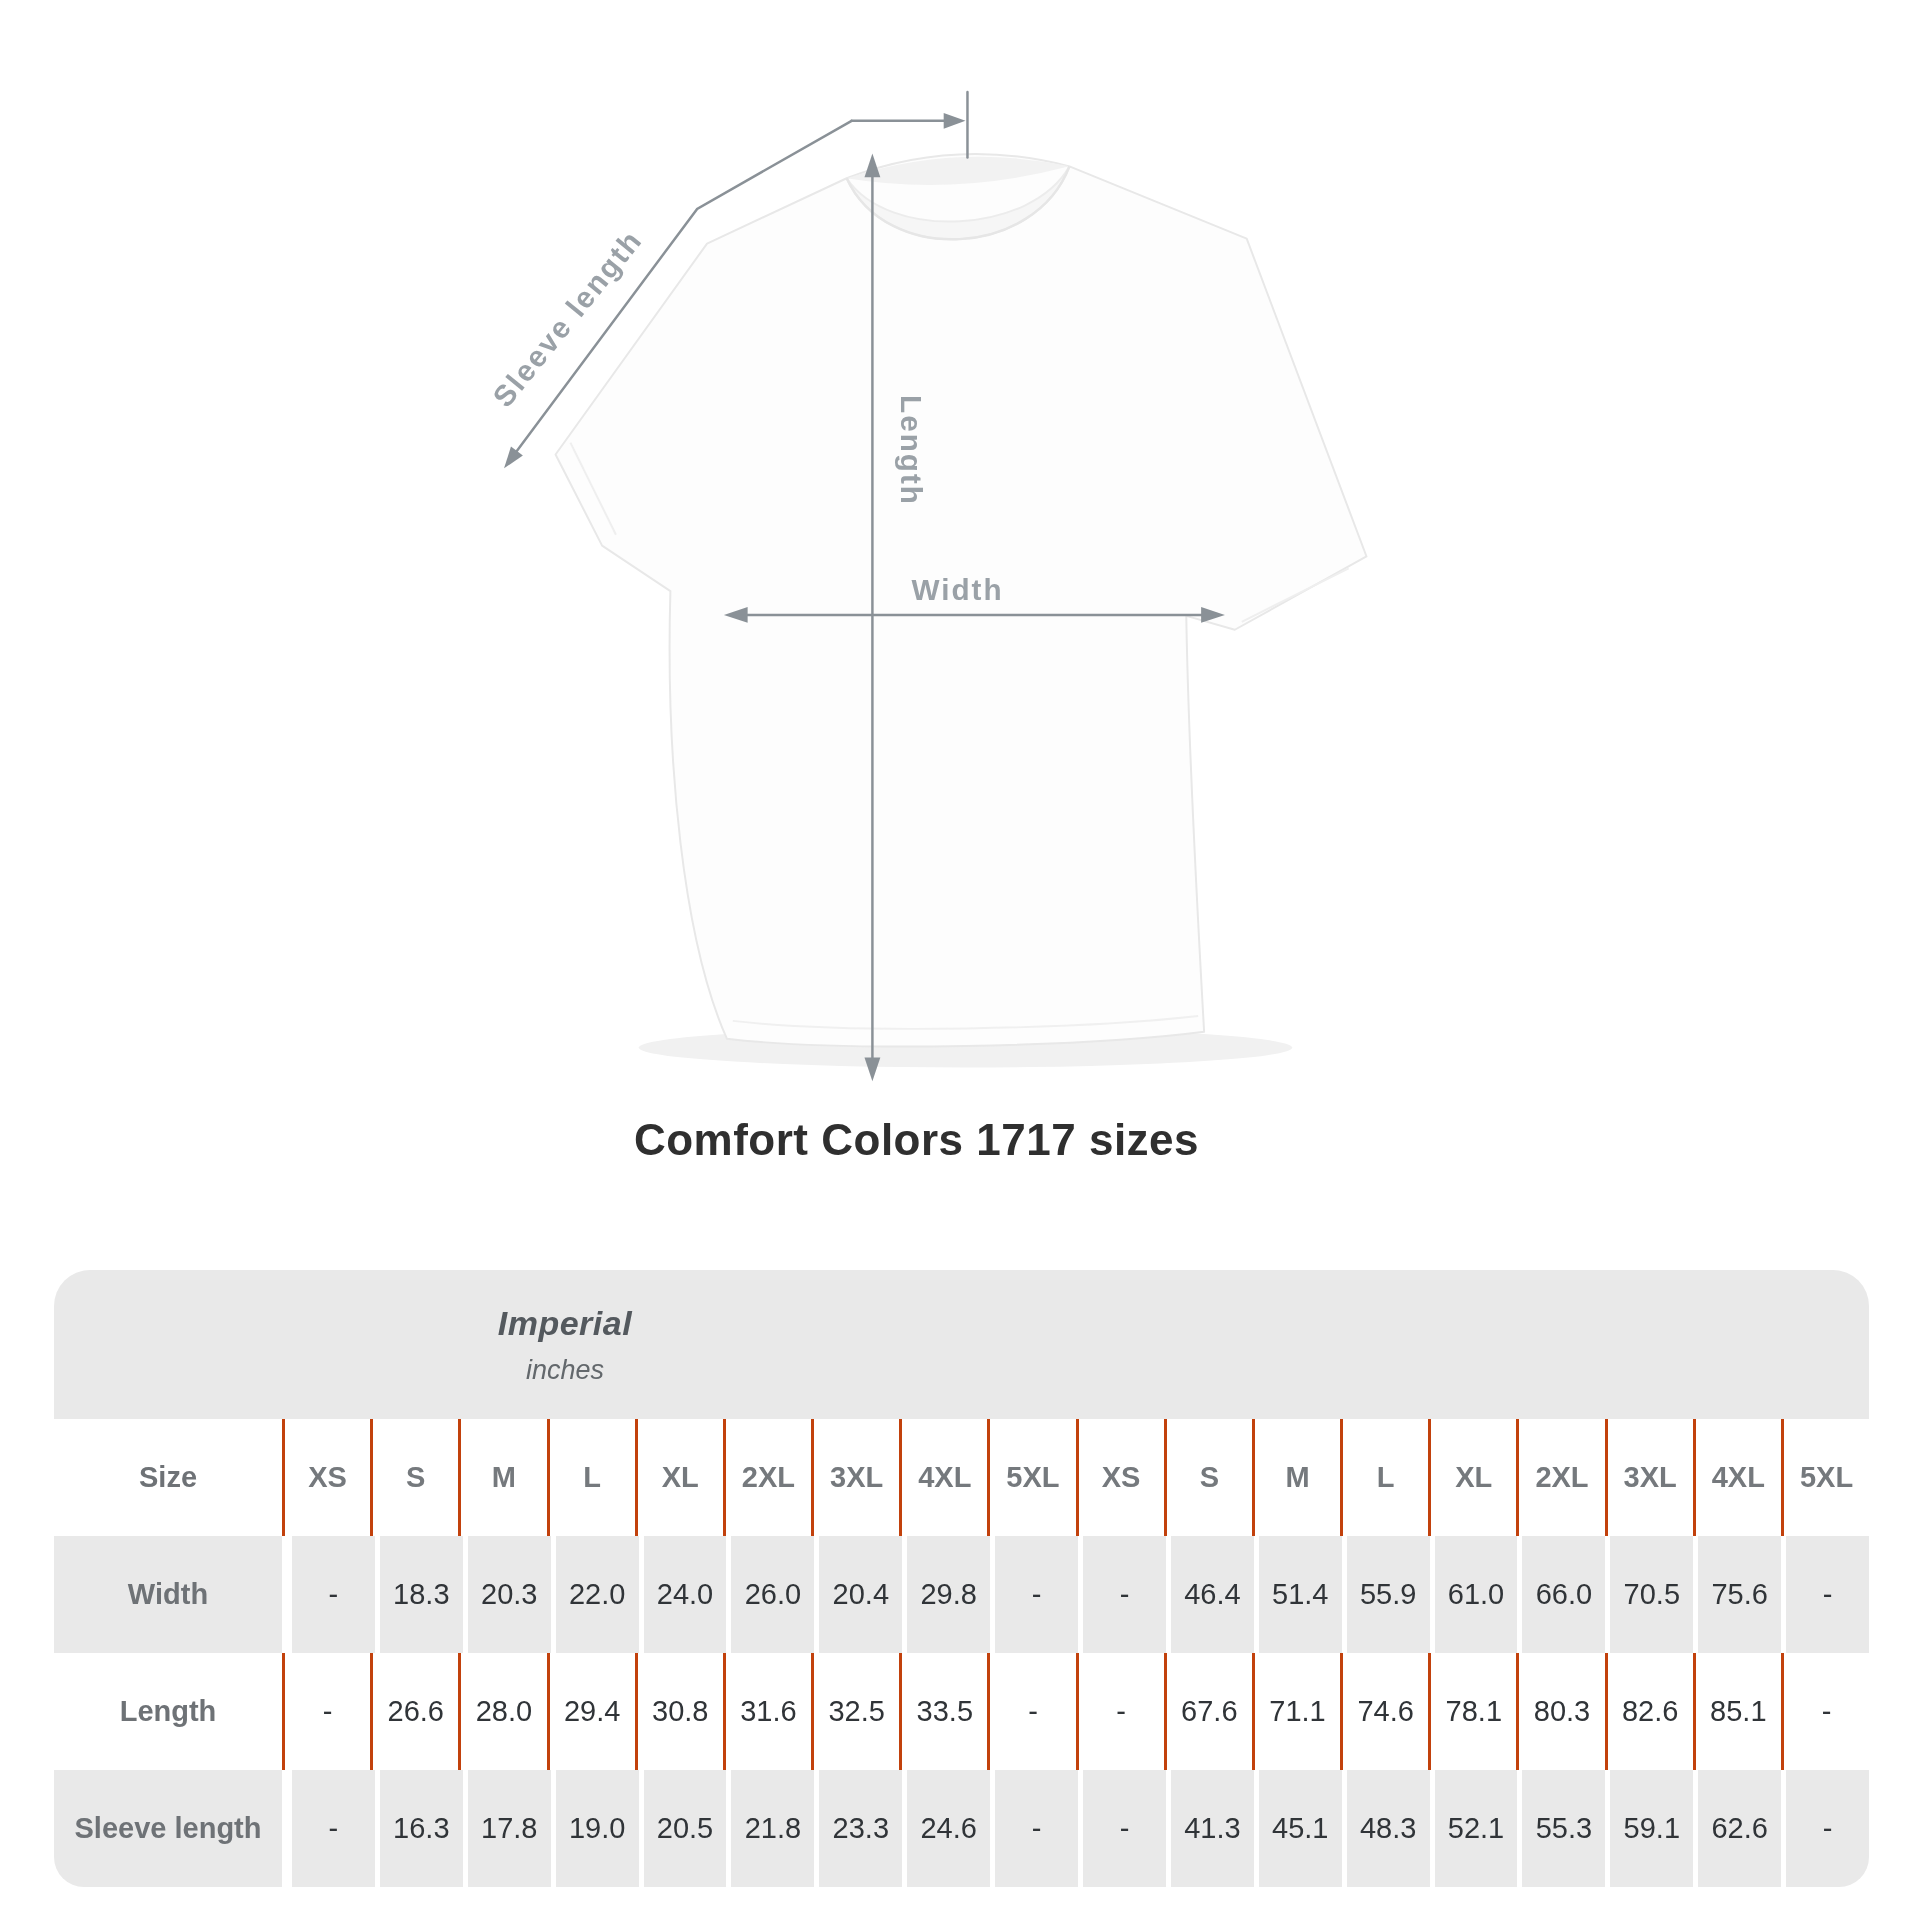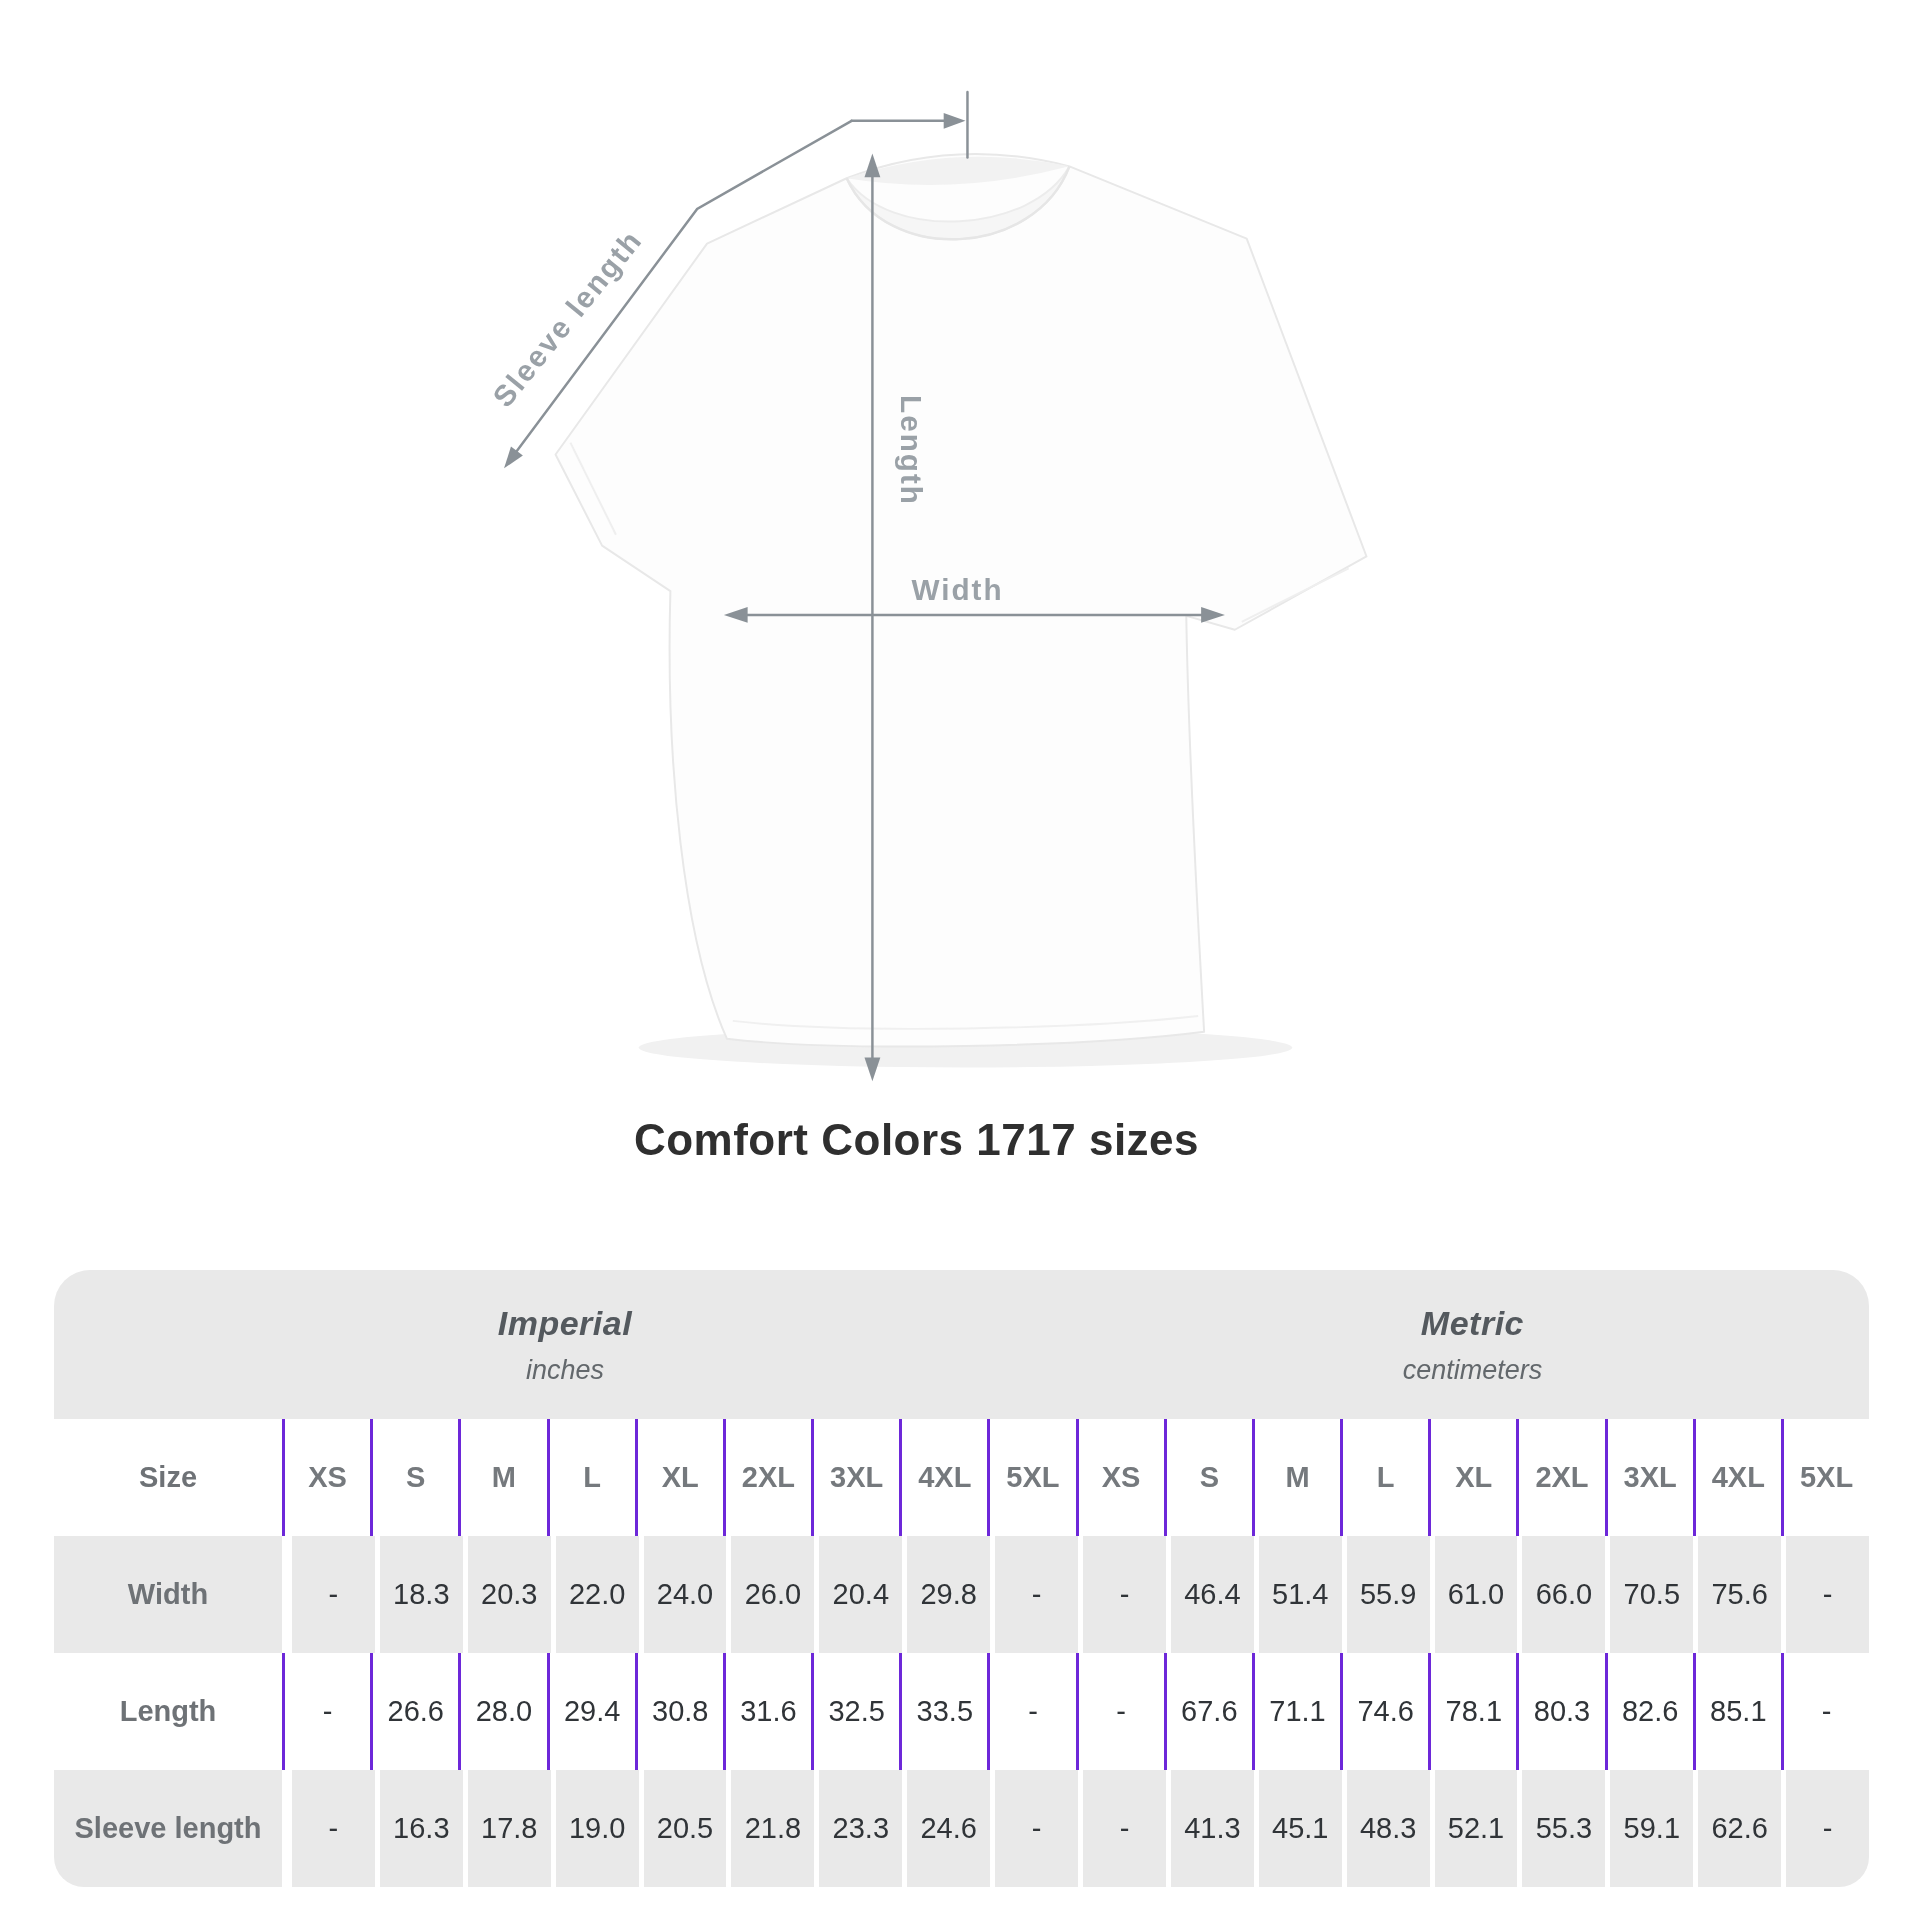--- a/index.html
+++ b/index.html
@@ -25,21 +25,21 @@
   .group.metric{left:56.3%;width:43.7%;}
   .g-label{font-size:34px;font-weight:bold;font-style:italic;color:#54595e;letter-spacing:0.5px;}
   .g-sub{font-size:27px;font-style:italic;color:#63686c;}
 
   .trow{display:flex;height:117px;align-items:stretch;}
   .cell{display:flex;align-items:center;justify-content:center;box-sizing:border-box;}
   .cell.label{width:228px;flex:none;font-weight:bold;color:#6e7276;font-size:29px;}
   .cell.data{flex:1 1 0;min-width:0;font-size:29px;}
   .trow.white{background:#ffffff;}
   .trow.gray{background:#e9e9e9;}
-  .trow.white .cell.data{border-left:3px solid #6d28d9;}
+  .trow.white .cell.data{border-left:3px solid #c2410c;}
   .trow.gray  .cell.data{border-left:5px solid #ffffff;}
   .trow.gray  .cell.data.first{border-left-width:10px;}
   .trow.sizes-row .cell.data{font-weight:bold;color:#75797d;}
   .trow.data-row .cell.data{color:#303438;}
   .trow.last{border-radius:0 0 30px 30px;overflow:hidden;}
 </style>
 </head>
 <body>
 
 <div class="page">
@@ -95,24 +95,20 @@
   <div class="title-block">
     <h1>Comfort Colors 1717 sizes</h1>
   </div>
 
   <div class="size-table">
 
     <div class="group-header">
       <div class="group imperial">
         <div class="g-label">Imperial</div>
         <div class="g-sub">inches</div>
-      </div>
-      <div class="group metric">
-        <div class="g-label">Metric</div>
-        <div class="g-sub">centimeters</div>
       </div>
     </div>
 
     <div class="trow sizes-row white" id="sizes-row">
       <div class="cell label">Size</div>
 
     <div class="cell data first">XS</div>
         <div class="cell data">S</div>
         <div class="cell data">M</div>
         <div class="cell data">L</div>

